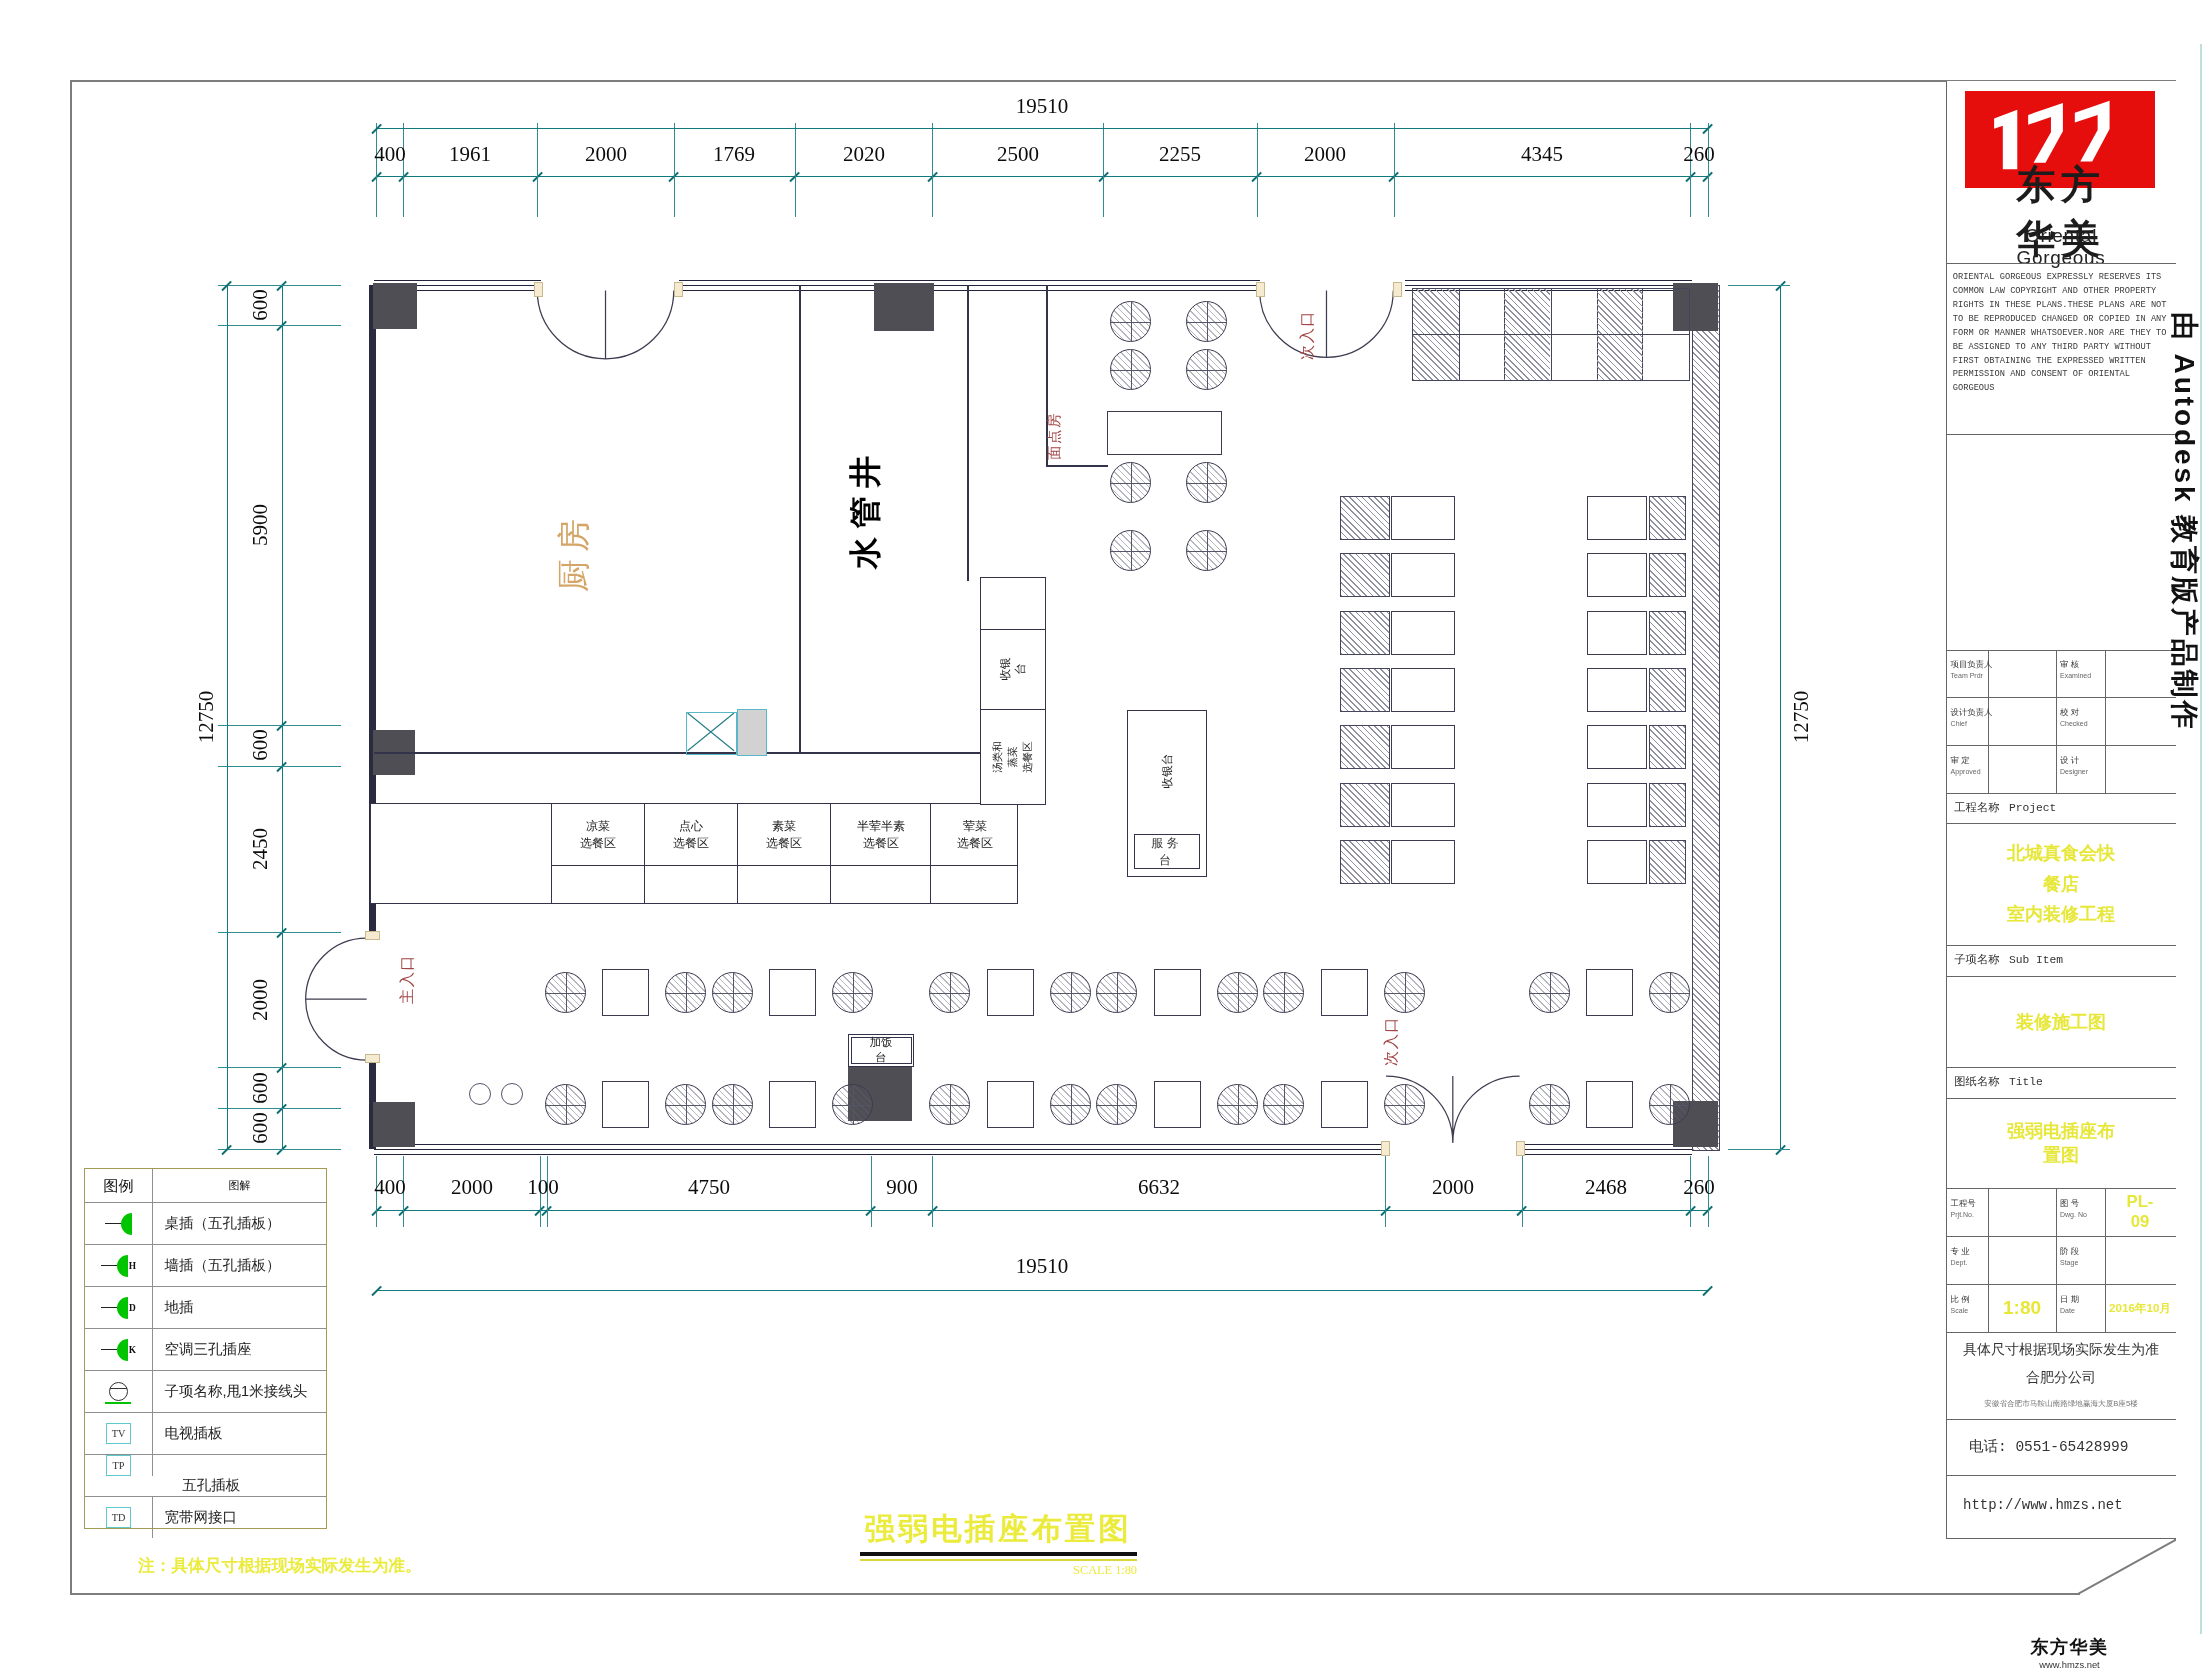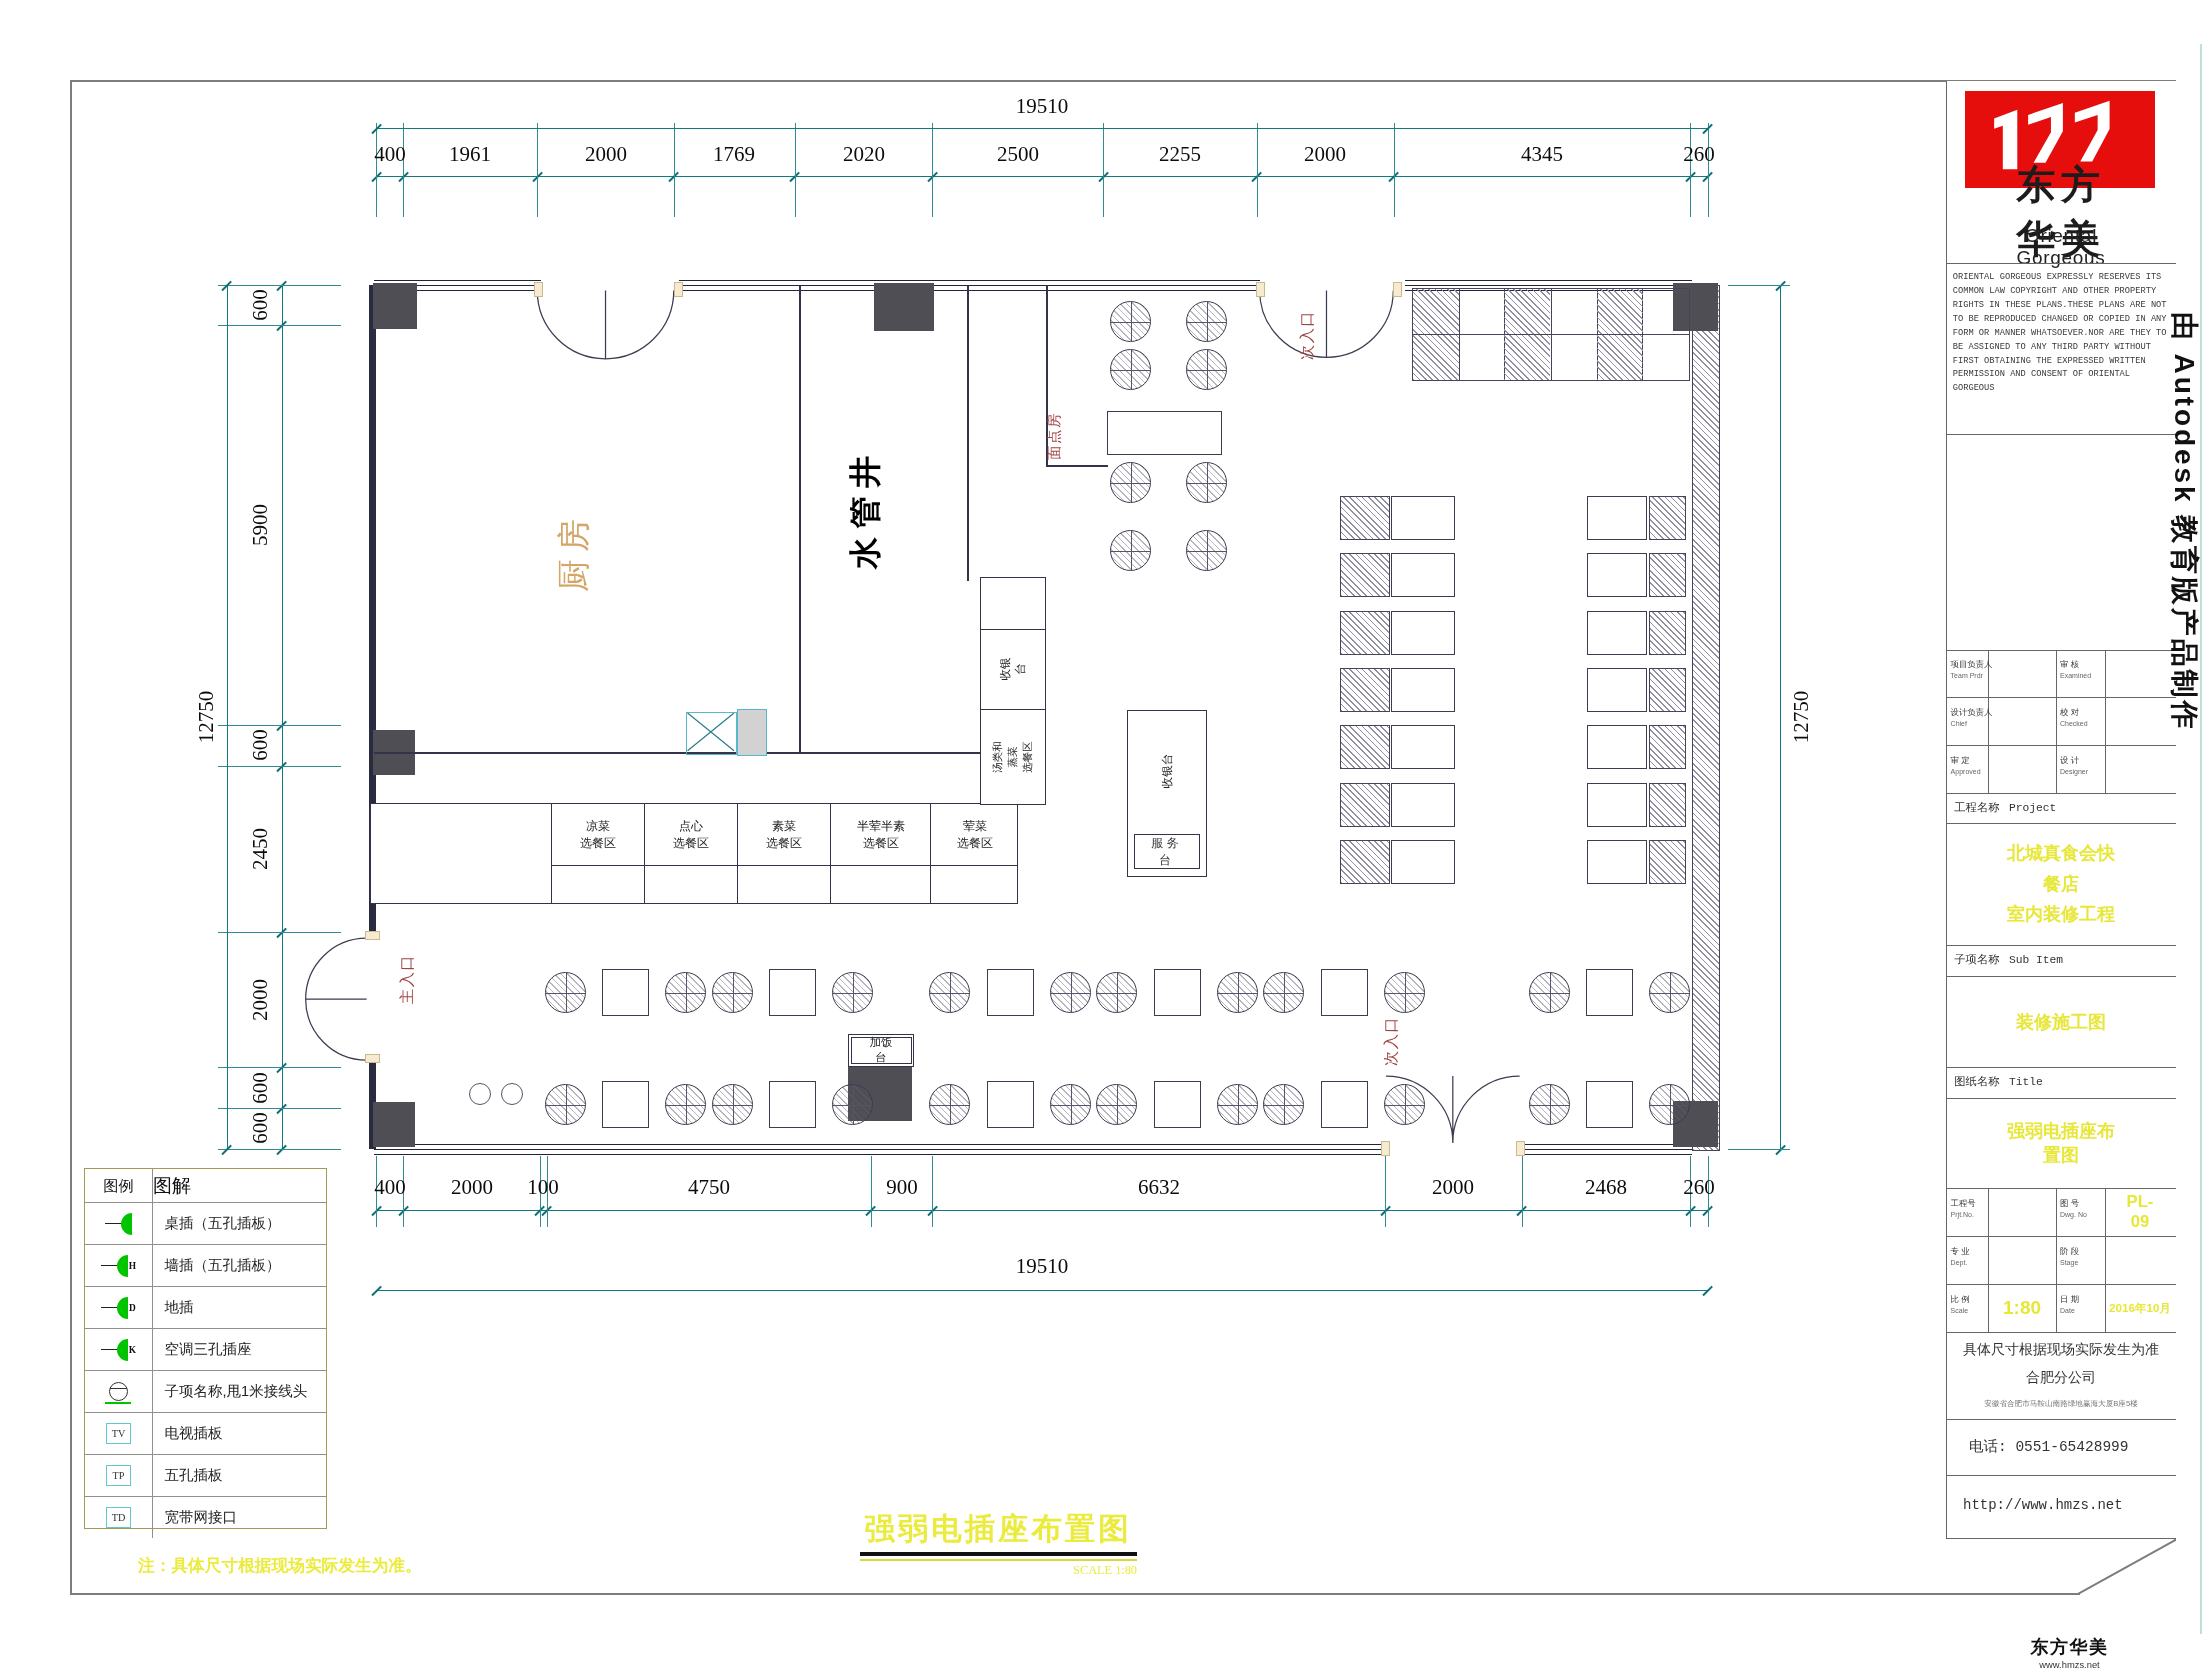--- a/index.html
+++ b/index.html
@@ -356,21 +356,21 @@
       <div class="tick" style="left: 1774px; top: 285px;"></div>
       <div class="exth" style="left: 1728px; top: 285px; width: 62px;"></div>
       <div class="tick" style="left: 1774px; top: 1149px;"></div>
       <div class="exth" style="left: 1728px; top: 1149px; width: 62px;"></div>
       <div class="dimtxtv" style="left: 1801px; top: 717px;">12750</div>
     </div>
 
   <div class="legend" style="left:84px;top:1168px;width:241px;height:359px">
     <div style="display:flex;height:33px;align-items:center">
       <div style="width:67px;text-align:center;font-size:15.2px;border-right:1px solid #8f8f8f;align-self:stretch;line-height:33px">图例</div>
-      <div style="flex:1;text-align:left;font-size:19px;line-height:33px">图解</div>
+      <div style="flex:1;text-align:center;font-size:11px;line-height:33px">图解</div>
     </div>
     <div id="legend-rows">
         <div class="legrow" style="height: 41px;">
           <div class="legsym">
             <span style="display:inline-block;width:16px;height:1.5px;background:#222"></span>
             <span style="display:inline-block;width:11px;height:22px;background:#00c400;border-radius:11px 0 0 11px"></span>
           </div>
           <div class="leglab">桌插（五孔插板）</div>
         </div>
         <div class="legrow" style="height: 41px;">
@@ -405,21 +405,21 @@
             <span style="position:absolute;left:20.3px;bottom:8px;width:26px;height:1.7px;background:#00c400"></span>
           </div>
           <div class="leglab">子项名称,甩1米接线头</div>
         </div>
         <div class="legrow" style="height: 41px;">
           <div class="legsym">
             <span style="display:inline-block;width:23px;height:19px;border:1.2px solid #5fc8cd;line-height:19px;text-align:center;font-size:10.2px;font-family:'Liberation Serif',serif;color:#333">TV</span>
           </div>
           <div class="leglab">电视插板</div>
         </div>
-        <div class="legrow" style="height: 41px;">
+        <div class="legrow" style="height: 41px; flex-direction: column;">
           <div class="legsym">
             <span style="display:inline-block;width:23px;height:19px;border:1.2px solid #5fc8cd;line-height:19px;text-align:center;font-size:10.2px;font-family:'Liberation Serif',serif;color:#333">TP</span>
           </div>
           <div class="leglab">五孔插板</div>
         </div>
         <div class="legrow" style="height: 41px;">
           <div class="legsym">
             <span style="display:inline-block;width:23px;height:19px;border:1.2px solid #5fc8cd;line-height:19px;text-align:center;font-size:10.2px;font-family:'Liberation Serif',serif;color:#333">TD</span>
           </div>
           <div class="leglab">宽带网接口</div>

